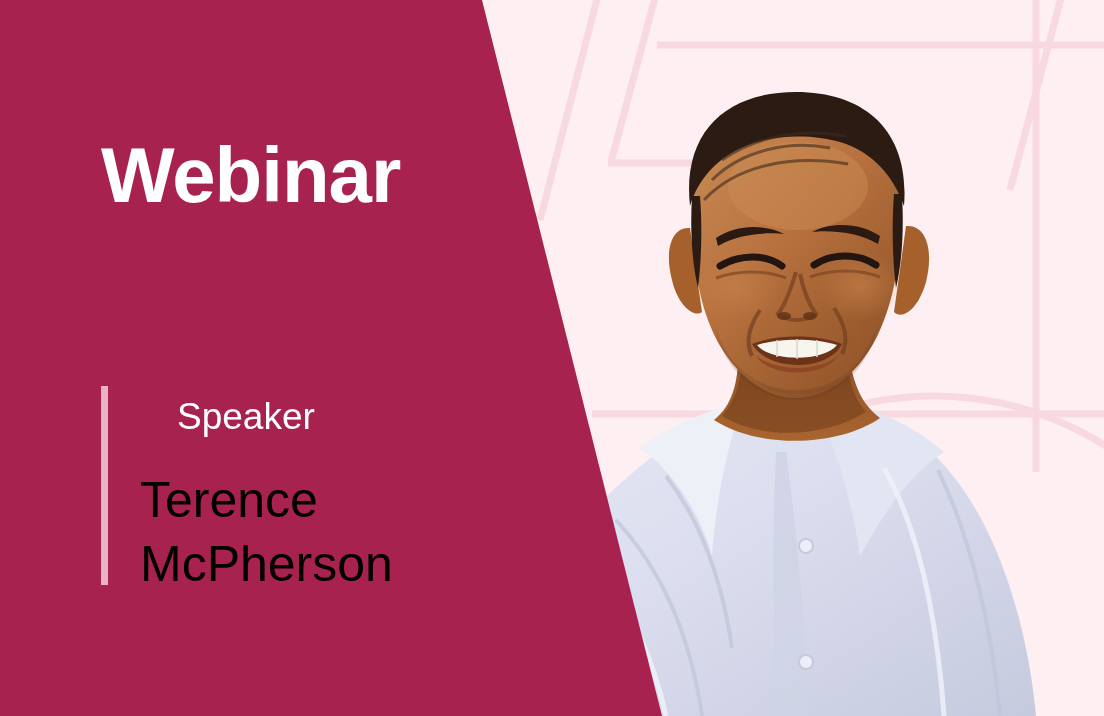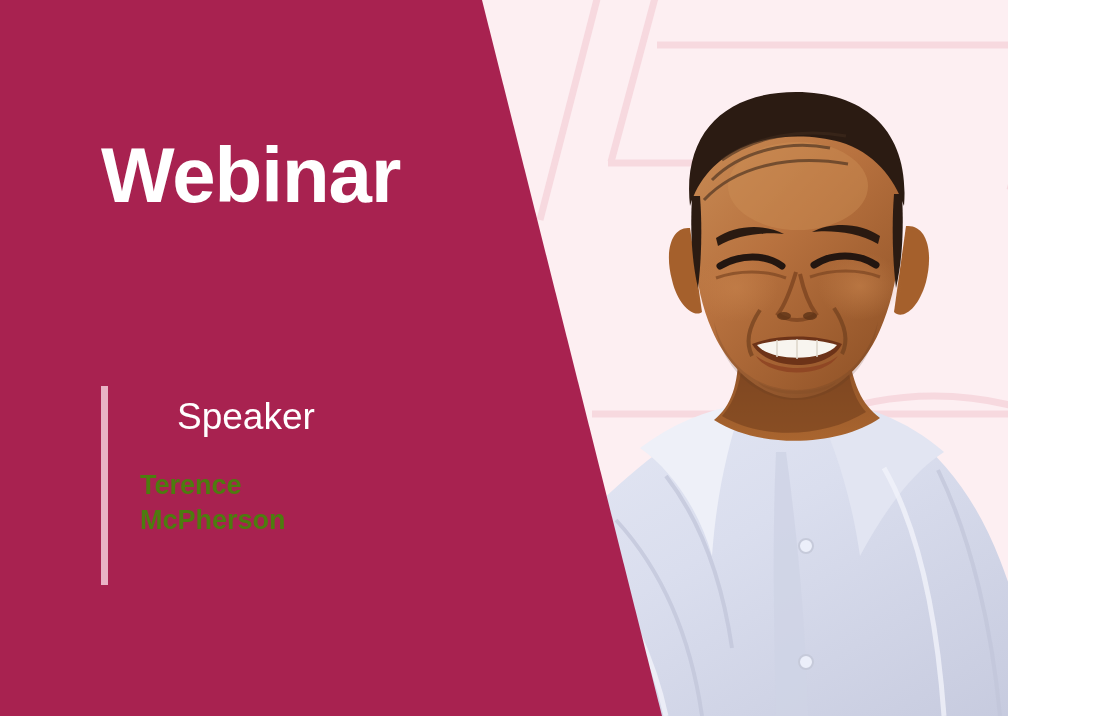--- a/index.html
+++ b/index.html
@@ -2,21 +2,21 @@
 <html><head>
 <meta charset="utf-8">
 <style>
   html, body {
     margin: 0;
     padding: 0;
     background: #ffffff;
   }
   #canvas {
     position: relative;
-    width: 1008px;
+    width: 1104px;
     height: 716px;
     overflow: hidden;
     background: #fdeff2;
     font-family: "Liberation Sans", sans-serif;
   }
 
   
   .bg-deco {
     position: absolute;
     inset: 0;
@@ -74,23 +74,23 @@
     color: #ffffff;
     line-height: 1;
     white-space: nowrap;
     margin-left: 36px;
   }
 
   .speaker-name {
     position: absolute;
     left: 140px;
     top: 468px;
-    font-size: 27px;
-    font-weight: bold;
-    color: #4d7c0f;
+    font-size: 50px;
+    font-weight: normal;
+    color: #000000;
     line-height: 1.28;
     white-space: pre-line;
   }
 </style>
 </head>
 <body>
 
 <div id="canvas">
 
   <svg class="bg-deco" viewBox="0 0 1104 716" width="1104" height="716" aria-hidden="true">

